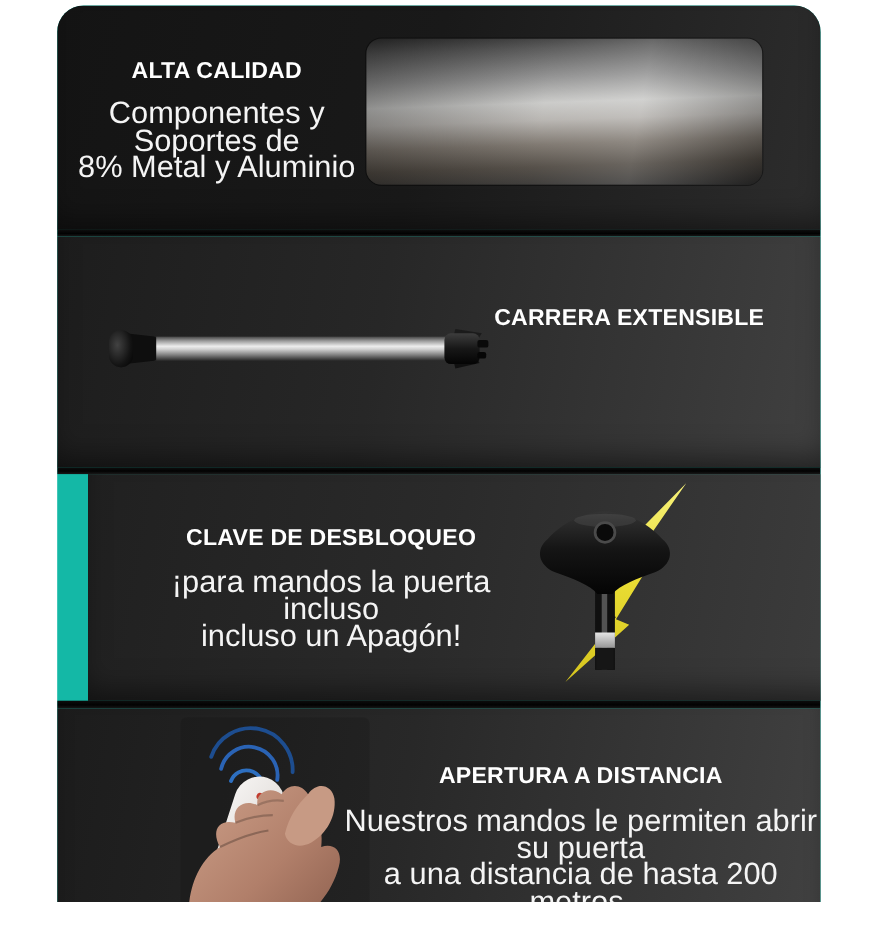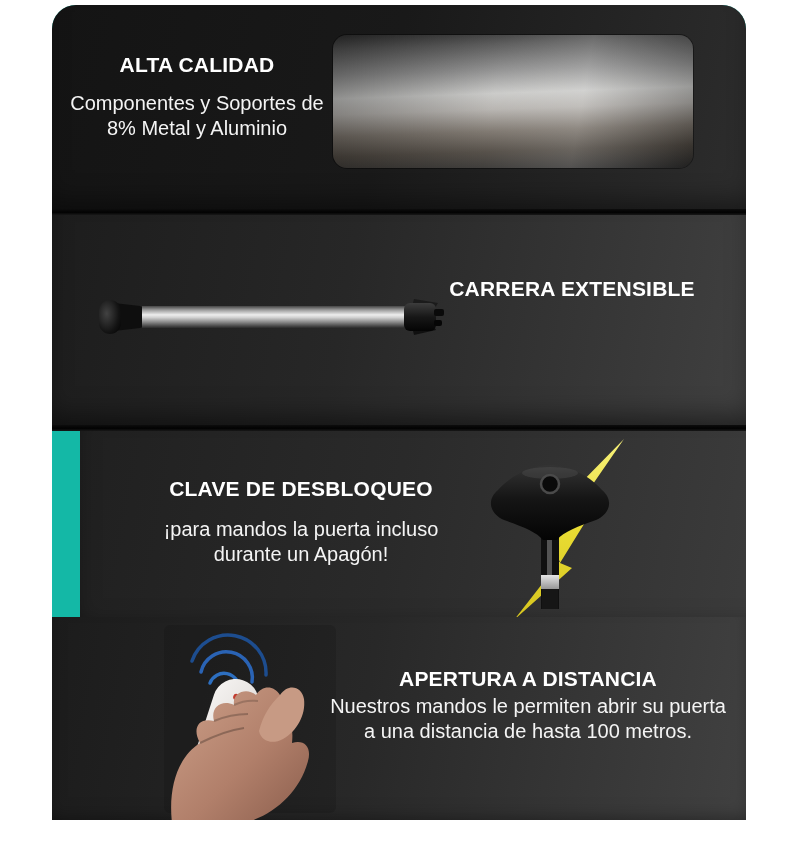--- a/index.html
+++ b/index.html
@@ -15,46 +15,46 @@
   .sep{position:absolute;left:0;width:694px;background:linear-gradient(to bottom,#0d0d0d,#020202 55%,#181818);}
   #s1{top:0;height:204px;background:linear-gradient(103deg,#141414 0%,#191919 48%,#2d2d2d 100%);
       box-shadow:inset 0 -16px 26px -8px rgba(0,0,0,.45);}
   #sep1{top:204px;height:6px;}
   #s2{top:210px;height:210px;background:linear-gradient(100deg,#1d1d1d 0%,#272727 42%,#404040 100%);
       box-shadow:inset 0 -16px 26px -8px rgba(0,0,0,.5);}
   #sep2{top:420px;height:6px;}
   #s3{top:426px;height:206px;background:linear-gradient(100deg,#202020 0%,#2a2a2a 45%,#3d3d3d 100%);
       box-shadow:inset 0 -16px 26px -8px rgba(0,0,0,.5);margin-left:28px;}
   #sep3{top:632px;height:7px;}
-  #s4{top:612px;height:206px;background:linear-gradient(100deg,#1c1c1c 0%,#282828 45%,#414141 100%);
+  #s4{top:639px;height:206px;background:linear-gradient(100deg,#1c1c1c 0%,#282828 45%,#414141 100%);
       box-shadow:inset 0 -10px 20px -8px rgba(0,0,0,.5);text-decoration:underline;}
 
   .txt{position:absolute;text-align:center;}
   .title{color:#ffffff;font-weight:bold;font-size:21px;line-height:24px;letter-spacing:.2px;}
-  .bodytext{color:#f4f4f4;font-size:20px;line-height:24.5px;}
+  .bodytext{color:#f4f4f4;font-size:28px;line-height:24.5px;}
 
   #s1-text{left:0;top:48px;width:290px;}
   #s1-text .bodytext{margin-top:14px;}
   #metal-photo{
     position:absolute;left:281px;top:30px;width:360px;height:133px;border-radius:14px;
     background:
       linear-gradient(100deg,rgba(0,0,0,.30) 0%,rgba(255,255,255,.05) 45%,rgba(255,255,255,.16) 68%,rgba(0,0,0,.28) 100%),
       linear-gradient(178deg,#303030 0%,#565656 10%,#8f8f8f 28%,#c9c9c7 44%,#b5b2ae 55%,#7a736b 70%,#4e4841 84%,#2b2b2b 100%);
     box-shadow:0 0 0 1px rgba(0,0,0,.4);
   }
   #s2-text{left:300px;top:62px;width:440px;}
   #s2-text .bodytext{margin-top:12px;}
   #rod-graphic{position:absolute;left:46px;top:82px;}
 
   #s3-text{left:58px;top:46px;width:326px;}
   #s3-text .bodytext{margin-top:16px;}
   #key-graphic{position:absolute;left:404px;top:6px;}
 
   #s4-text{left:252px;top:50px;width:448px;}
-  #s4-text .bodytext{margin-top:3px;}
+  #s4-text .bodytext{margin-top:16px;}
   #hand-graphic{position:absolute;left:112px;top:8px;}
 </style>
 </head>
 <body>
 
 <div class="card">
 
   <div class="section" id="s1">
     <div class="txt" id="s1-text">
       <div class="title">ALTA CALIDAD</div>
@@ -109,21 +109,21 @@
     </div>
   </div>
 
   <div class="sep" id="sep2"></div>
 
   <div class="section" id="s3">
     <div class="txt" id="s3-text">
       <div class="title">CLAVE DE DESBLOQUEO</div>
       <div class="bodytext">
         <div>¡para mandos la puerta incluso</div>
-        <div>durante un Apagón!</div>
+        <div>incluso un Apagón!</div>
       </div>
     </div>
     <svg id="key-graphic" width="152" height="192" viewBox="0 0 152 192">
       <defs>
         <linearGradient id="boltGrad" x1="0" y1="0" x2="0" y2="1">
           <stop offset="0" stop-color="#f7f17a"></stop>
             <stop offset=".5" stop-color="#e9dc33"></stop>
           <stop offset="1" stop-color="#d6c51e"></stop>
         </linearGradient>
         <linearGradient id="headGrad" x1="0" y1="0" x2="0" y2="1">
@@ -181,18 +181,18 @@
         <path d="M116,70 C124,58 138,61 140,74 C142,90 133,106 119,114 C108,120 97,116 95,106 C99,90 106,80 116,70 Z" fill="#c79a84"></path>
         <path d="M36,118 C54,109 66,105 80,103" stroke="rgba(0,0,0,0.25)" stroke-width="2" fill="none"></path>
         <path d="M50,96 C62,91 72,89 84,89" stroke="rgba(0,0,0,0.22)" stroke-width="2" fill="none"></path>
         <path d="M70,80 C78,76 86,75 94,76" stroke="rgba(0,0,0,0.18)" stroke-width="2" fill="none"></path>
       </g>
     </svg>
     <div class="txt" id="s4-text">
       <div class="title">APERTURA A DISTANCIA</div>
       <div class="bodytext">
         <div>Nuestros mandos le permiten abrir su puerta</div>
-        <div>a una distancia de hasta 100 metros.</div>
+        <div>a una distancia de hasta 200 metros.</div>
       </div>
     </div>
   </div>
 
 </div>
 
 </body></html>

